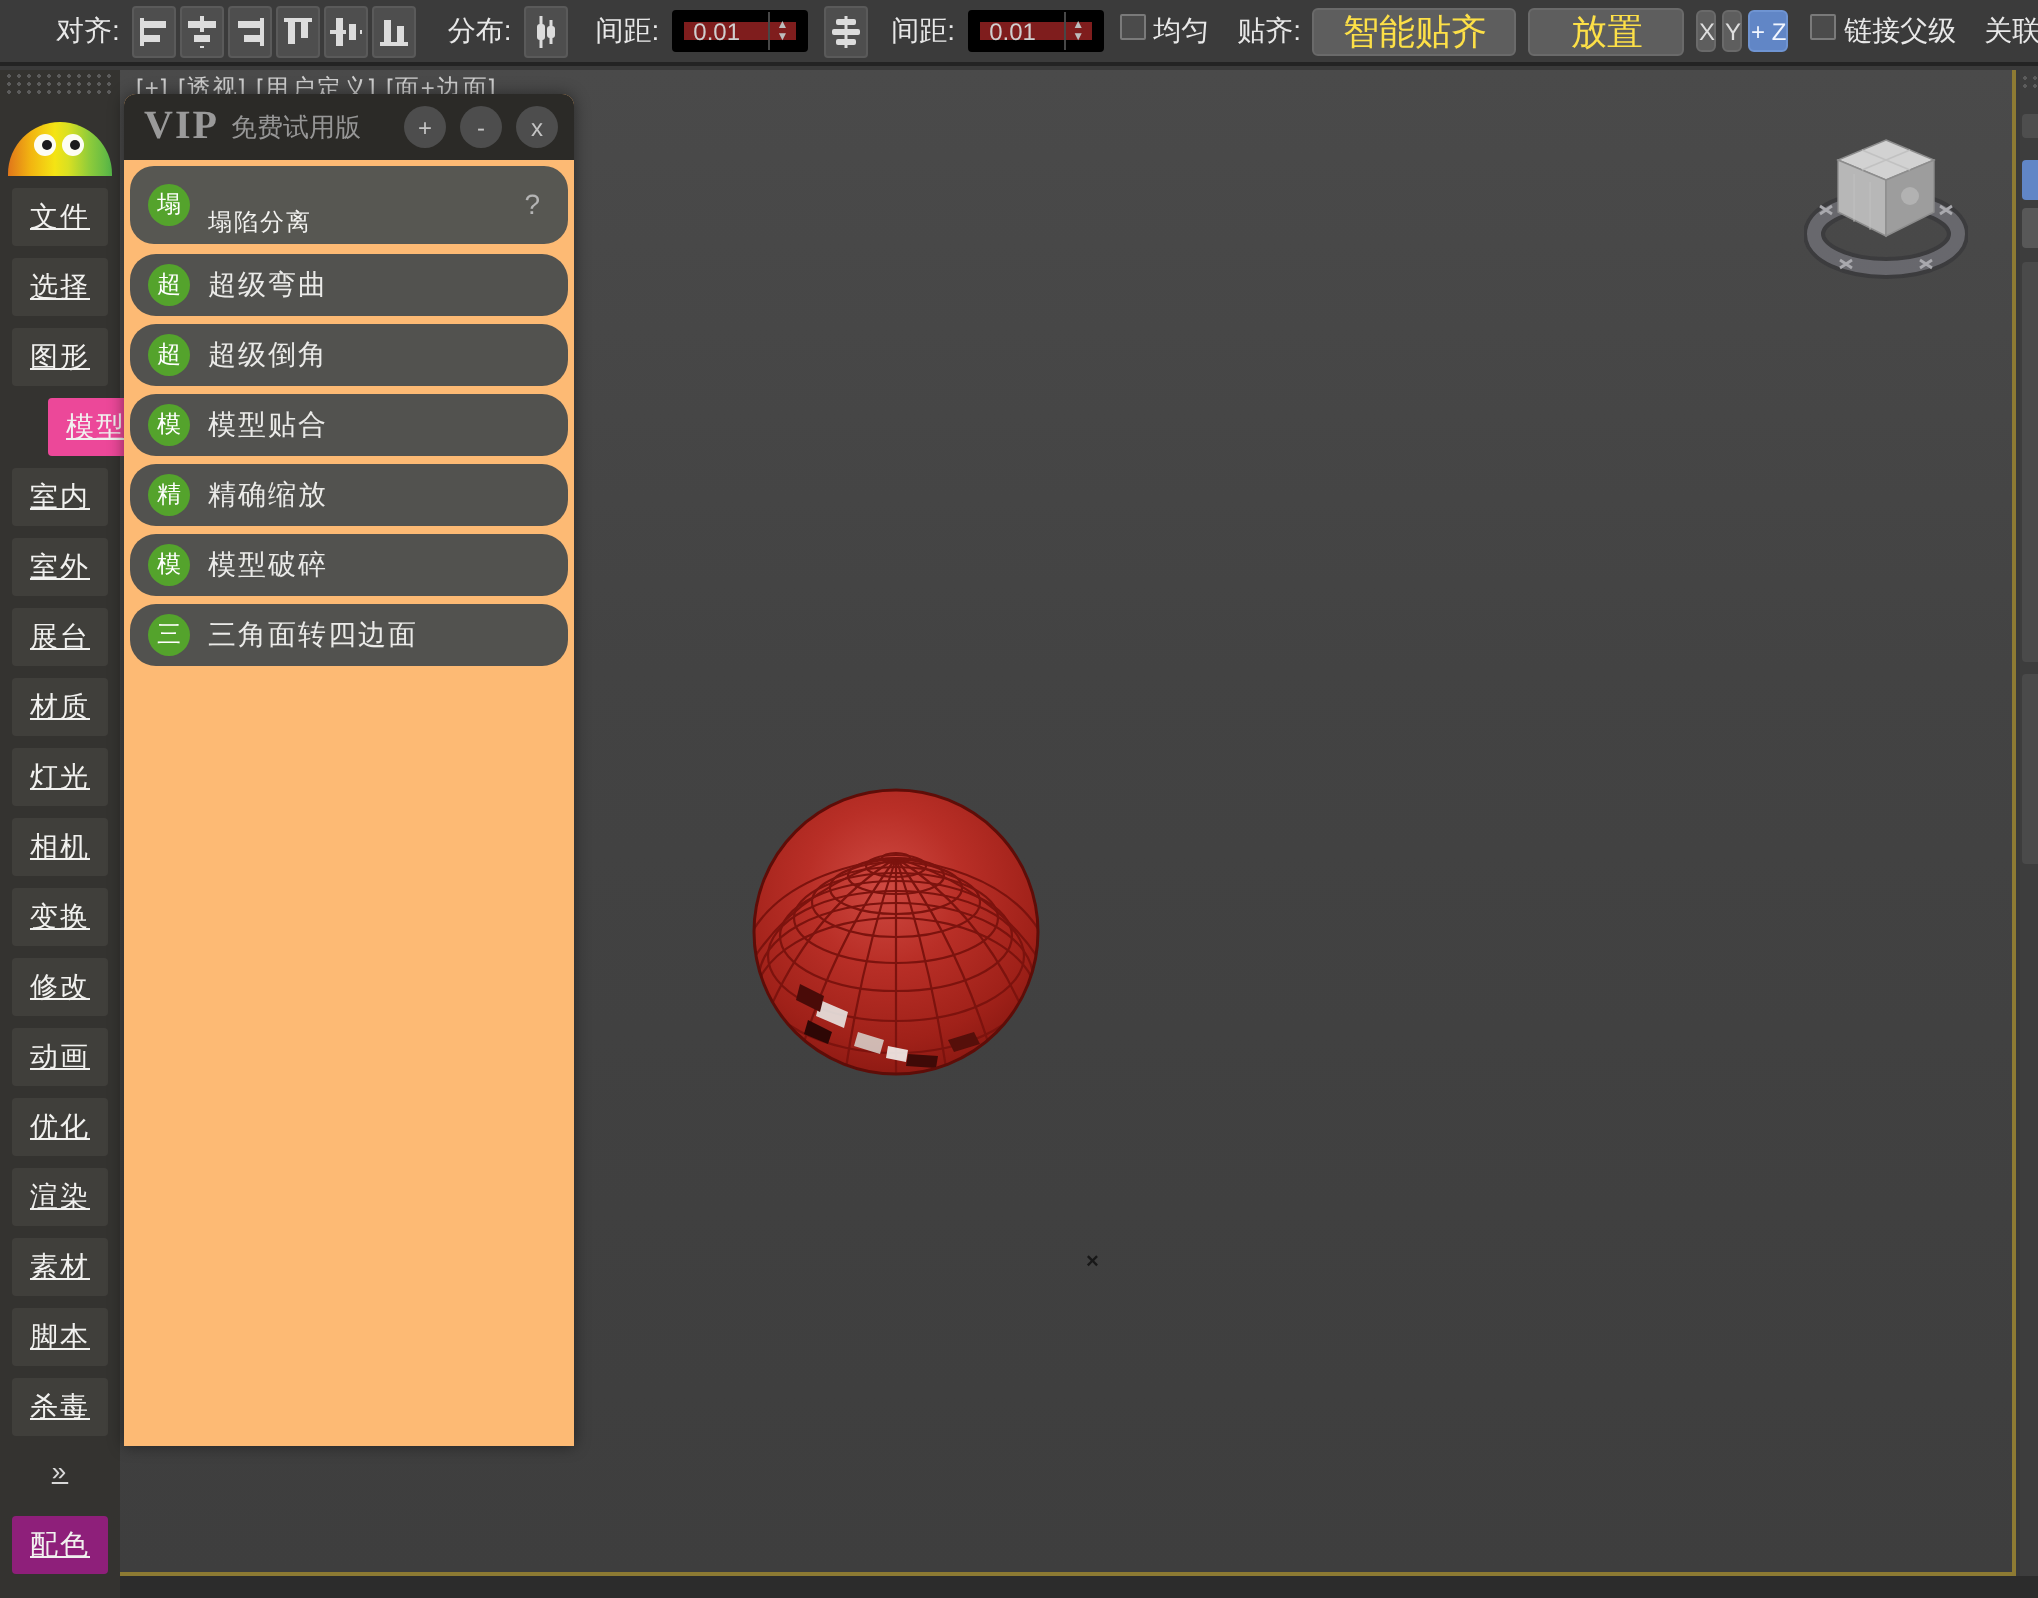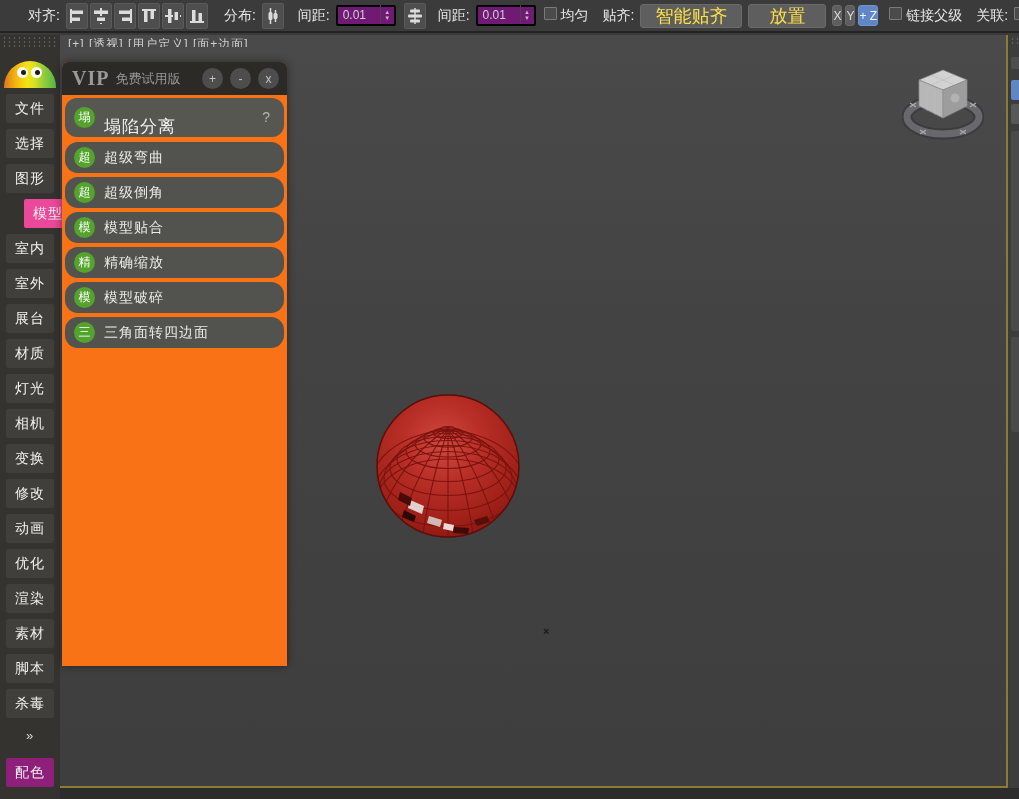--- a/index.html
+++ b/index.html
@@ -9,22 +9,22 @@
 
   
   .toolbar { position:absolute; left:0; top:0; width:1019px; height:33px;
              background:#3b3b3b; border-bottom:2px solid #232323;
              display:flex; align-items:center; padding-left:24px; white-space:nowrap; }
   .tb-label { color:#e8e8e8; font-size:14px; margin:0 6px 0 4px; }
   .tb-iconbtn { width:29px; height:26px; background:#4e4e4e; border:1px solid #5a5a5a;
                 border-radius:2px; margin-right:2px; display:flex; align-items:center;
                 justify-content:center; }
   .tb-gap { width:9px; }
-  .spin-field { display:flex; align-items:flex-end; height:21px; background:#701a75;
-                border:2px solid #000000; border-radius:2px; margin-right:8px; }
+  .spin-field { display:flex; align-items:center; height:21px; background:#7f1d1d;
+                border:6px solid #000000; border-radius:2px; margin-right:8px; }
   .spin-field input { width:42px; height:19px; background:transparent; border:none;
                       color:#cfcfcf; font-size:12px; padding-left:5px; outline:none;
                       font-family:"Liberation Sans",sans-serif; }
   .spin-arrows { display:flex; flex-direction:column; justify-content:center;
                  width:14px; height:19px; border-left:1px solid #474747;
                  color:#bdbdbd; font-size:6px; line-height:6px; text-align:center; }
   .chk { width:13px; height:13px; background:#4b4b4b; border:1px solid #7a7a7a;
          border-radius:1px; display:inline-block; margin-right:4px; flex:none; }
   .chk-wrap { display:flex; color:#e8e8e8; font-size:14px; margin-right:10px; }
   .tb-btn { height:24px; background:#5e5e5e; border:1px solid #6a6a6a; border-radius:3px;
@@ -45,21 +45,21 @@
             border-radius:52px 52px 0 0;
             background:linear-gradient(90deg,#e0761a 0%,#f2b511 22%,#f4e414 45%,
                        #d9e022 58%,#8fcc3a 78%,#55b548 100%); }
   .mascot .eye { position:absolute; top:6px; width:11px; height:11px; background:#fdfdf4;
                  border-radius:50%; }
   .mascot .eye.l { left:13px; } .mascot .eye.r { left:27px; }
   .mascot .pupil { position:absolute; top:3px; left:4px; width:5px; height:5px;
                    background:#1c1c1c; border-radius:50%; }
   .nav-item { width:48px; height:29px; margin:6px auto 0 auto; background:#403f3b;
               border-radius:2px; color:#f1f1ef; font-size:14px; display:flex;
-              align-items:center; justify-content:center; letter-spacing:1px; }
+              align-items:center; justify-content:center; letter-spacing:1px;text-decoration:underline; }
   .nav-item.active { background:#ec4899;margin-left:24px; }
   .nav-item.more { background:transparent; color:#d8d8d8; font-size:13px; height:22px; }
   .nav-item.colorize { background:#8e1f7a; margin-top:12px; }
 
   
   .viewport { position:absolute; left:60px; top:35px; width:948px; height:753px;
               background:linear-gradient(180deg,#4a4a4a 0%,#434343 40%,#3e3e3e 100%);
               border-right:2px solid #8d7a33; border-bottom:2px solid #8d7a33; z-index:1; }
   .vp-label { position:absolute; left:8px; top:1px; height:11px; overflow:hidden;
               color:#cfcfcf; font-size:12px; letter-spacing:1px; }
@@ -69,38 +69,38 @@
                font-weight:bold; }
   .bottom-strip { position:absolute; left:60px; top:788px; width:959px; height:11px;
                   background:#2c2c2c; z-index:2; }
 
   
   .right-strip { position:absolute; left:1010px; top:35px; width:9px; height:753px;
                  background:#3d3d3d; z-index:2; }
   .rs-sliver { position:absolute; left:1px; width:8px; border-radius:2px 0 0 2px; }
 
   
-  .panel { position:absolute; left:62px; top:62px; width:225px; height:604px;
-           background:#f97316; border-radius:6px 6px 0 0; z-index:5;
+  .panel { position:absolute; left:62px; top:47px; width:225px; height:676px;
+           background:#fdba74; border-radius:6px 6px 0 0; z-index:5;
            box-shadow:0 0 8px rgba(0,0,0,.45); }
   .panel-head { height:33px; background:#2b2a27; border-radius:6px 6px 0 0;
                 display:flex; align-items:center; padding:0 8px 0 10px; }
   .brand { font-family:"Liberation Serif","DejaVu Serif",serif; font-weight:bold;
            font-size:20px; color:#9a9a9a; letter-spacing:1px; margin-right:6px; }
   .trial { color:#969696; font-size:13px; flex:1; }
   .win-btn { width:21px; height:21px; border-radius:50%; background:#4d4d4d;
              color:#c4c4c4; font-size:12px; display:flex; align-items:center;
              justify-content:center; margin-left:7px; }
   .panel-body { padding:3px; }
   .card { background:#575752; border-radius:12px; padding:7px 0 8px 0; margin-bottom:5px; }
   .card-title-row { display:flex; align-items:center; height:24px; }
   .badge { width:21px; height:21px; border-radius:50%; background:#54a32c; color:#fff;
            font-size:12px; display:flex; align-items:center; justify-content:center;
            margin:0 9px 0 9px; flex:none; }
-  .card-title { color:#f2f2f0; font-size:17px; flex:1; letter-spacing:1px;margin-top:18px; }
+  .card-title { color:#f2f2f0; font-size:12px; flex:1; letter-spacing:1px;margin-top:18px; }
   .help { color:#b5b5b5; font-size:14px; margin-right:14px; }
   .card-btn-row { display:flex; justify-content:center; gap:12px; margin-top:9px; }
   .card-btn { width:92px; height:23px; background:#6e6e68; border-radius:11px;
               color:#f0f0ee; font-size:13px; display:flex; align-items:center;
               justify-content:center; letter-spacing:1px; }
   .prow { display:flex; align-items:center; height:31px; background:#52524f;
           border-radius:13px; margin-bottom:4px; }
   .prow-label { color:#eaeae8; font-size:14px; letter-spacing:1px; }
 
   svg { display:block; }

